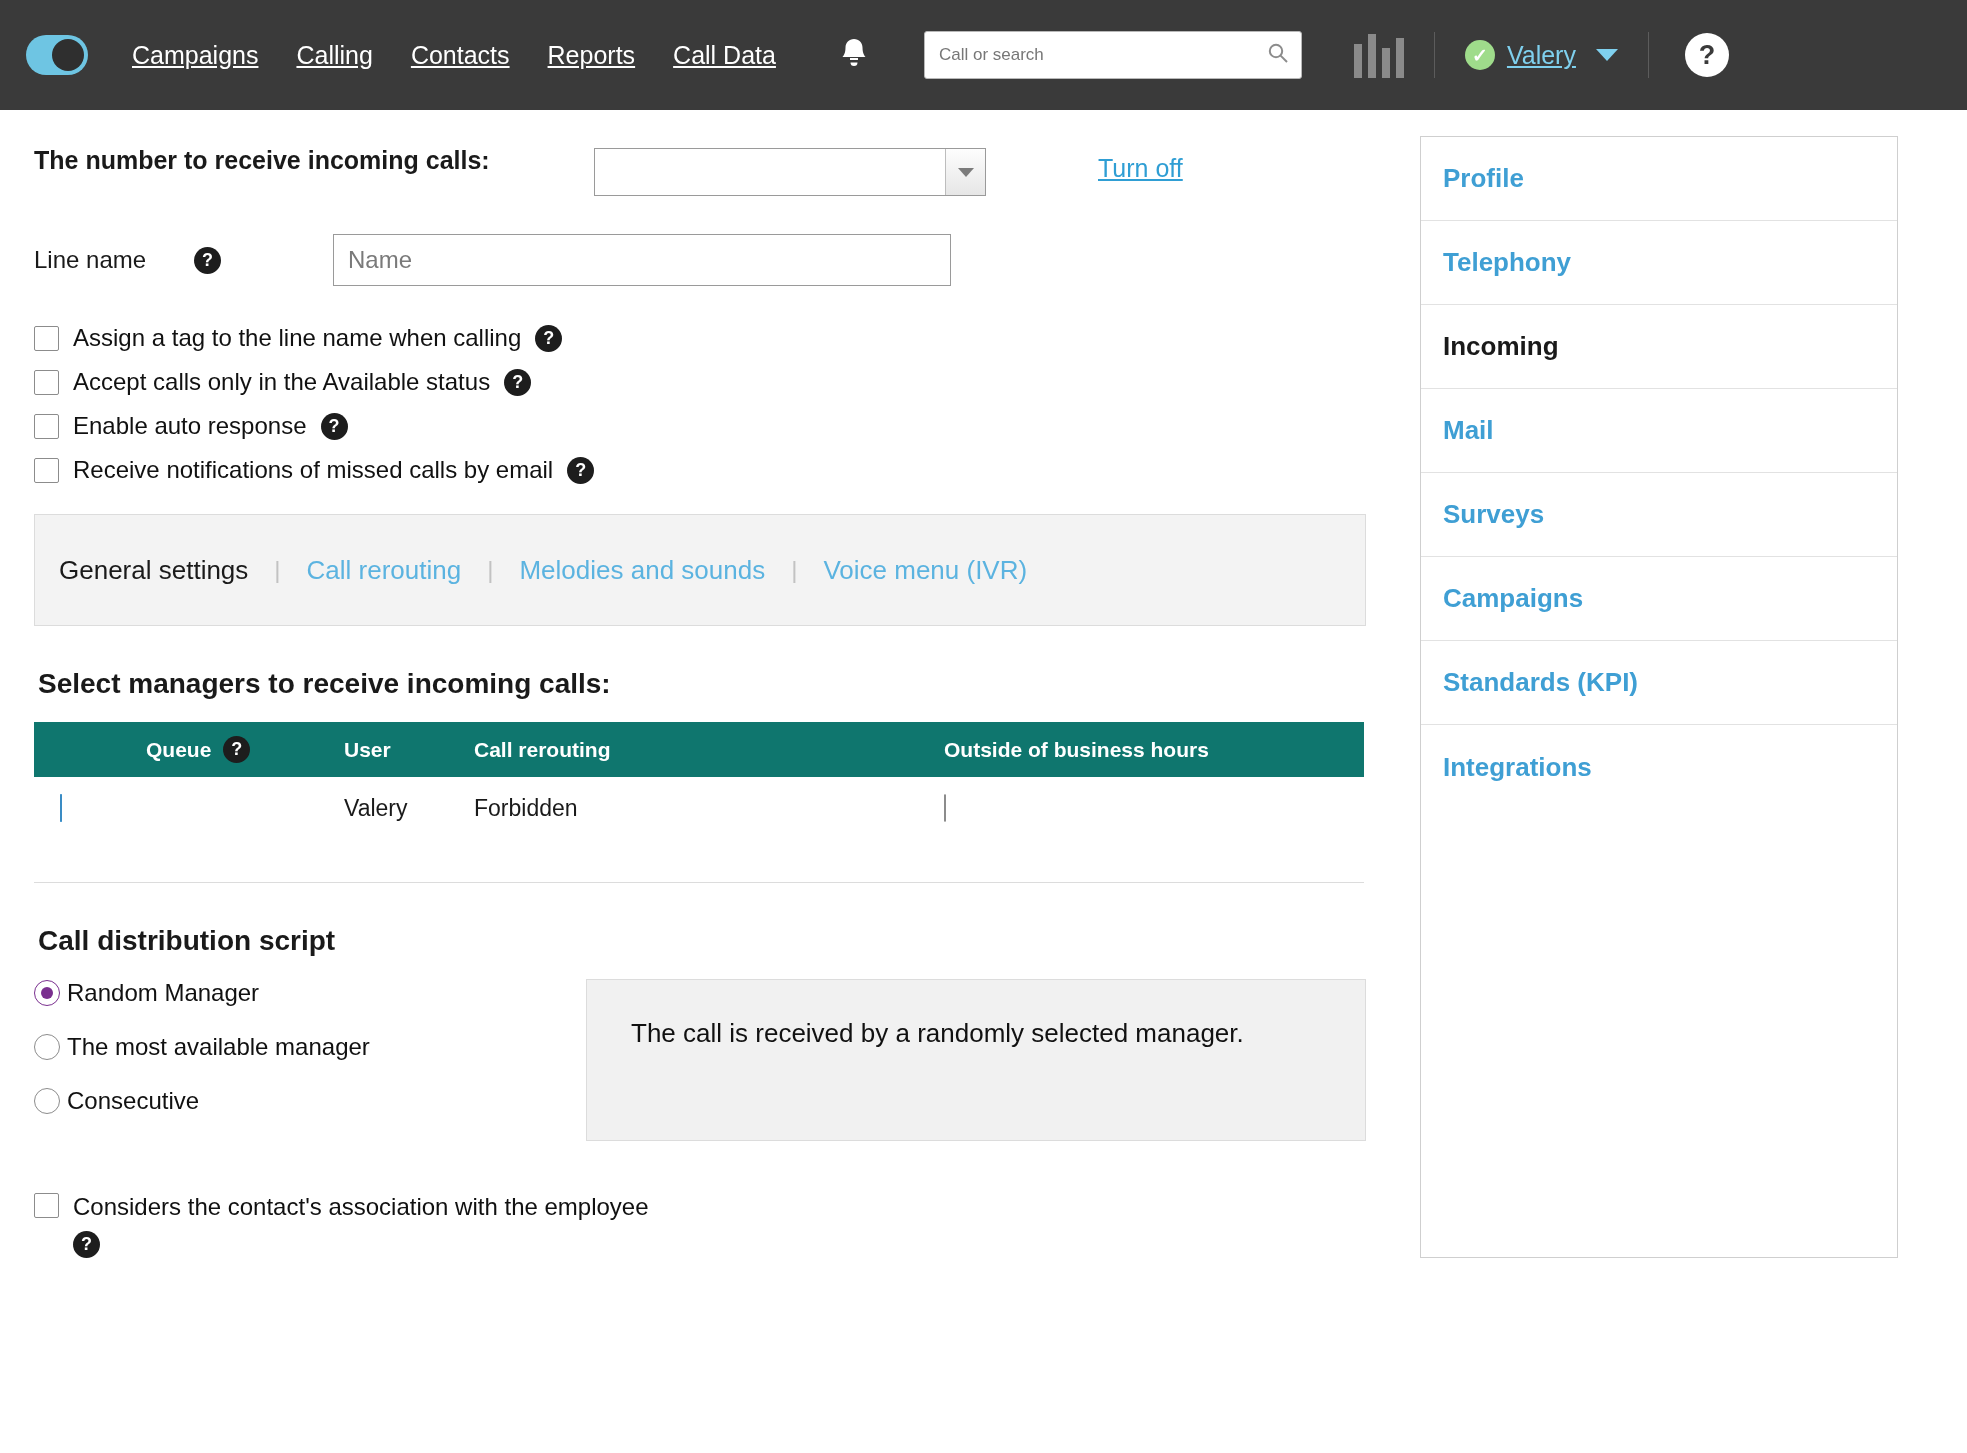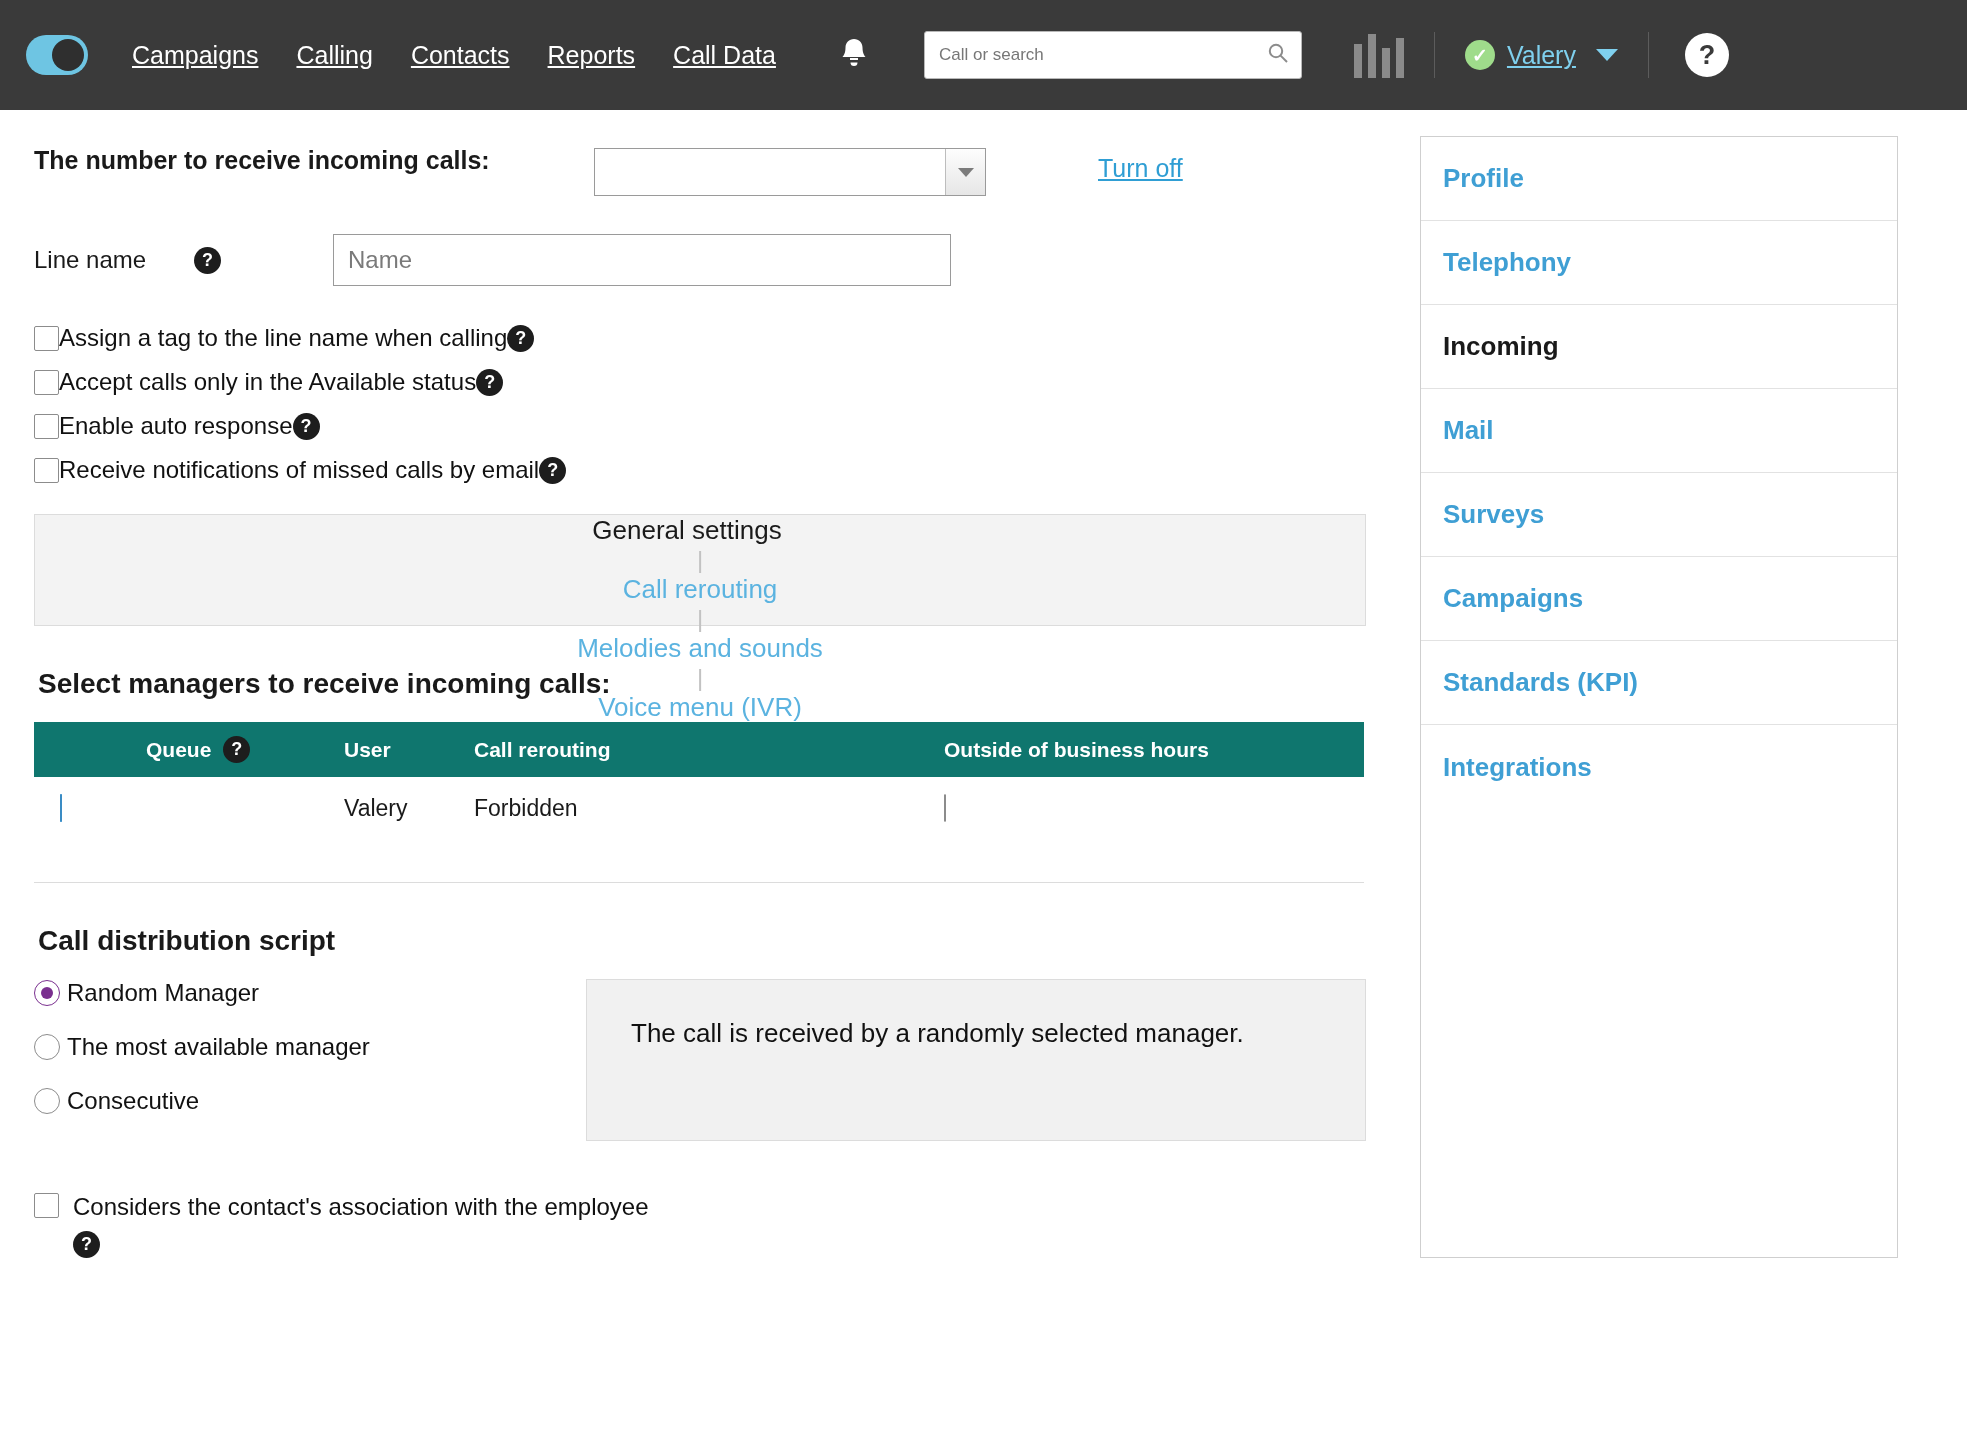--- a/index.html
+++ b/index.html
@@ -222,20 +222,21 @@
     outline: none;
   }
   .name-input::placeholder { color: #7a7a7a; }
 
   
   .chk-list { margin-top: 38px; }
   .chk-row {
     display: flex;
     align-items: center;
     margin-bottom: 16px;
+    gap: 14px;
   }
   .cbox {
     width: 25px; height: 25px;
     border: 1px solid #8c8c8c;
     background: #ffffff;
     border-radius: 2px;
     flex: 0 0 auto;
     cursor: pointer;
     position: relative;
   }
@@ -257,21 +258,20 @@
   
   .tabstrip {
     margin-top: 30px;
     background: #f3f3f3;
     border: 1px solid #dcdcdc;
     height: 112px;
     display: flex;
     align-items: center;
     padding: 0 24px;
     gap: 0;
-    flex-direction: column;
   }
   .tab {
     font-size: 26px;
     color: #5bb3e0;
     cursor: pointer;
     padding: 0 26px;
   }
   .tab.active {
     color: #1a1a1a;
     padding-left: 0;

